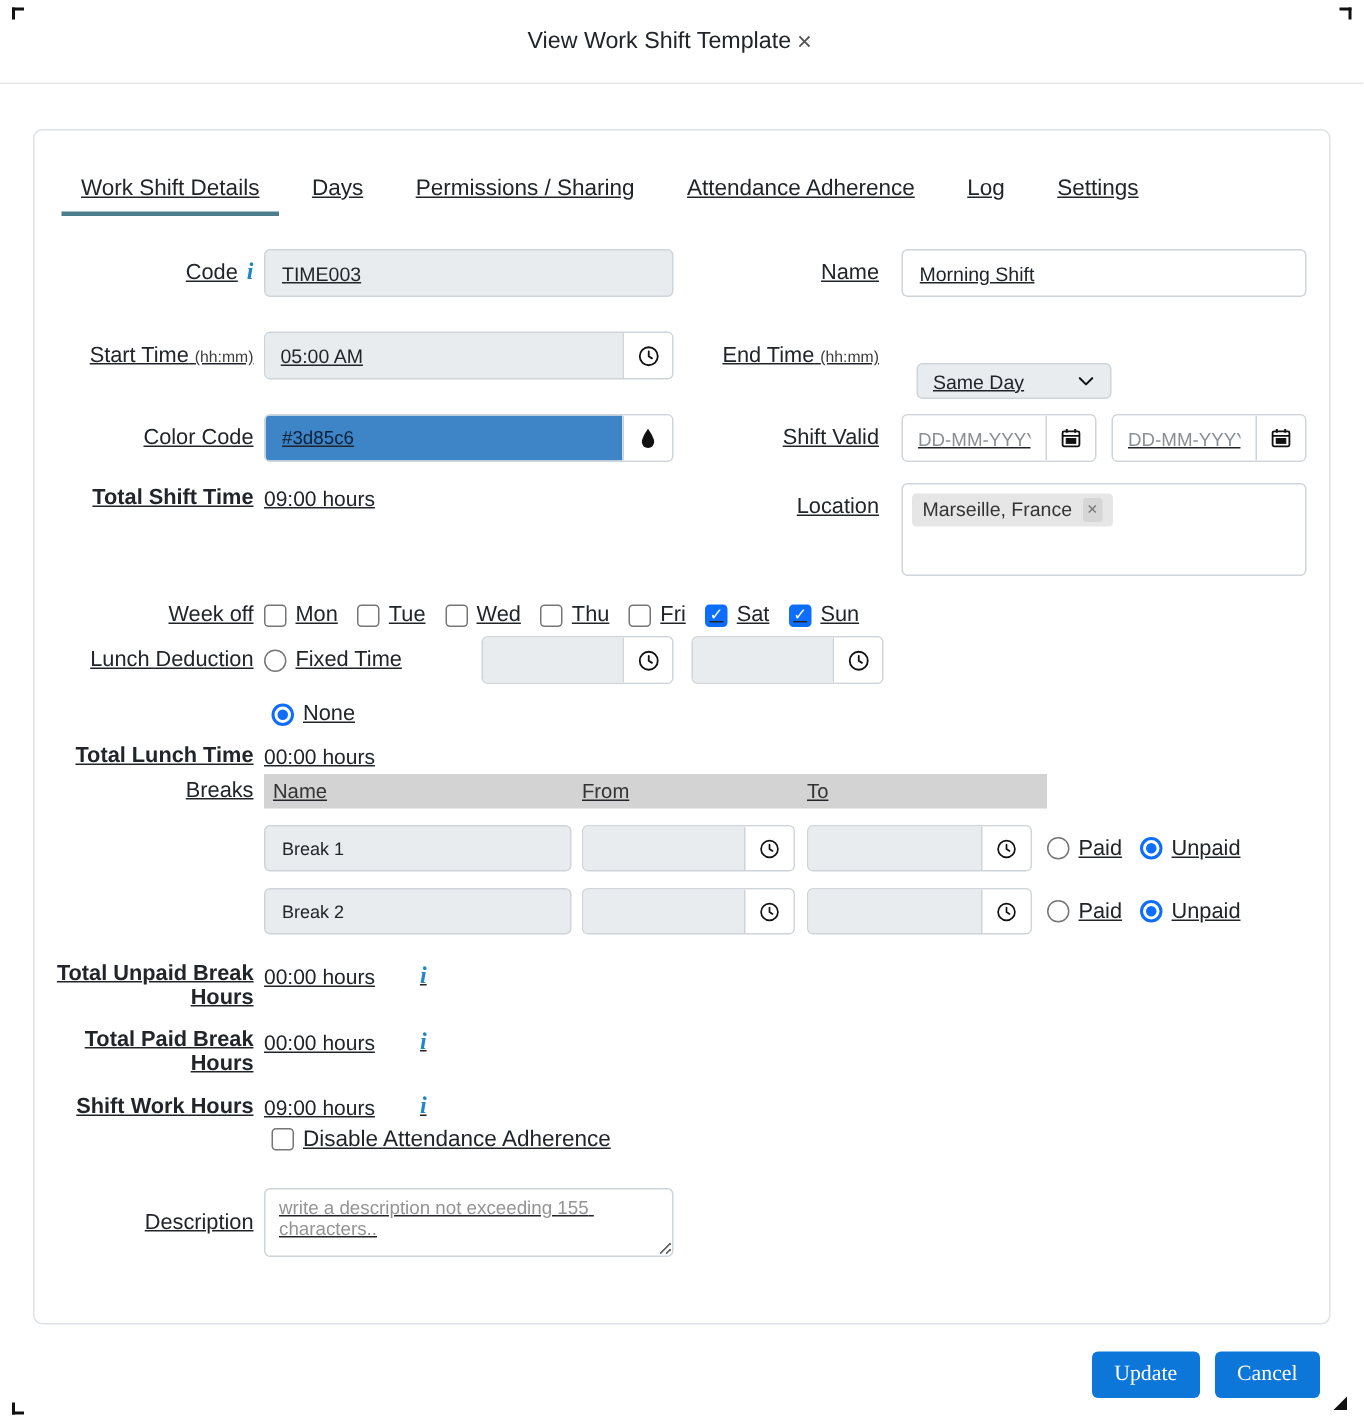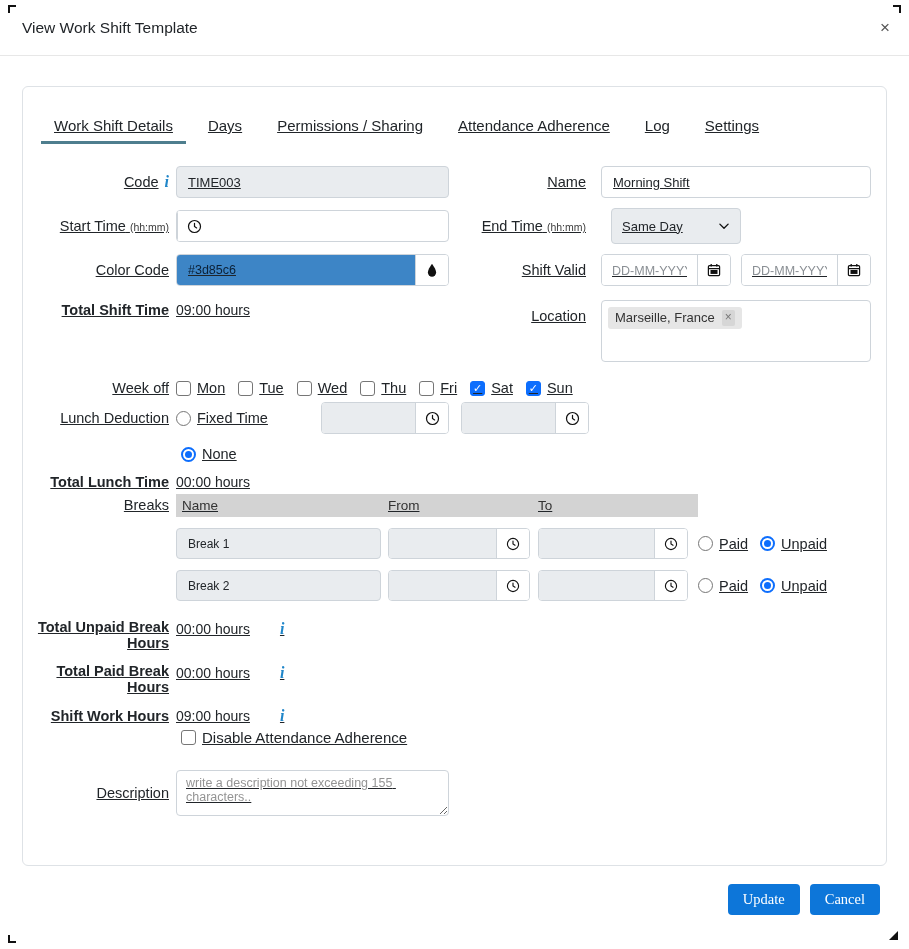--- a/index.html
+++ b/index.html
@@ -17,22 +17,22 @@
     background:#fff;color:#212529;position:relative;overflow:hidden;
   }
   
   .corner{position:absolute;width:8px;height:8px;z-index:50;}
   .corner.tl{left:8px;top:5px;border-top:2px solid #111;border-left:2px solid #111;}
   .corner.tr{right:8px;top:5px;border-top:2px solid #111;border-right:2px solid #111;}
   .corner.bl{left:8px;bottom:6px;border-bottom:2px solid #111;border-left:2px solid #111;}
   .corner.br{right:11px;bottom:9px;width:0;height:0;border:0;
     border-bottom:9px solid #111;border-left:9px solid transparent;}
   
-  .modal-header{height:56px;display:flex;align-items:center;justify-content:space-between;
-    padding:0 15px 0 22px;border-bottom:1px solid #e7e7e7;}
+  .modal-header{height:56px;display:flex;align-items:center;justify-content:center;
+    padding:0 34px 0 22px;border-bottom:1px solid #e7e7e7;}
   .modal-title{font-size:15.5px;color:#212529;}
   .close-btn{font-size:17px;color:#555;cursor:pointer;line-height:1;padding:4px;}
   
   .card{margin:30px 22px 0 22px;border:1px solid #dee2e6;border-radius:6px;
     padding:24px 0 34px 0;min-height:780px;text-decoration:underline;}
   
   .tabs{display:flex;margin-left:18px;margin-bottom:22px;}
   .tab{padding:6px 13px 10px 13px;font-size:15px;color:#212529;cursor:pointer;position:relative;margin-right:9px;}
   .tab.active{font-weight:400;}
   .tab.active::after{content:"";position:absolute;left:0;right:0;bottom:0;height:3px;background:var(--underline);}
@@ -51,22 +51,22 @@
   .ibox{height:32px;border:1px solid var(--bd);border-radius:4px;background:#fff;
     font-size:13px;color:#212529;padding:0 11px;width:100%;font-family:inherit;}
   .ibox.dis{background:var(--dis-bg);}
   .igroup{display:flex;border:1px solid var(--bd);border-radius:4px;height:32px;background:#fff;overflow:hidden;}
   .igroup .gi{flex:1;min-width:0;border:none;outline:none;background:var(--dis-bg);
     padding:0 10px;font-size:13px;color:#212529;font-family:inherit;}
   .igroup .gi.white{background:#fff;}
   .igroup .gi::placeholder{color:#8a8f94;font-size:12.5px;}
   .igroup .sfx{width:33px;flex:none;background:#fff;border-left:1px solid var(--bd);
     display:flex;align-items:center;justify-content:center;cursor:pointer;}
-  .selbox{height:36px;background:var(--dis-bg);border:1px solid var(--bd);border-radius:4px;
-    display:flex;align-items:center;justify-content:space-between;padding:11px 10px;font-size:13px;width:130px;cursor:pointer;}
+  .selbox{height:24px;background:var(--dis-bg);border:1px solid var(--bd);border-radius:4px;
+    display:flex;align-items:center;justify-content:space-between;padding:11px 10px;font-size:13px;width:130px;cursor:pointer;margin-top:34px;}
   .val{font-size:14px;color:#212529;}
   
   .cgroup{display:flex;border:1px solid var(--bd);border-radius:4px;height:32px;overflow:hidden;width:273px;}
   .cgroup .cinput{flex:1;border:none;background:var(--swatch);padding:0 11px;font-size:12.5px;color:#0b2036;font-family:inherit;}
   .cgroup .sfx{width:33px;background:#fff;border-left:1px solid var(--bd);display:flex;align-items:center;justify-content:center;cursor:pointer;}
   
   .locbox{width:270px;height:62px;border:1px solid var(--bd);border-radius:4px;padding:6px;background:#fff;}
   .chip{display:inline-flex;align-items:center;background:#e6e6e6;border-radius:3px;
     padding:3px 7px;font-size:13px;color:#333;gap:7px;}
   .chip .x{color:#777;font-size:12px;background:#d6d6d6;border-radius:2px;padding:0 3px;cursor:pointer;line-height:1.3;}
@@ -137,20 +137,21 @@
       <div class="lblR">Name</div>
       <div class="fldR">
         <input class="ibox" value="Morning Shift" style="">
       </div>
     </div>
 
     <div class="frow">
       <div class="lblL"><span>Start Time</span> <span class="hint">(hh:mm)</span></div>
       <div class="fldL">
         <div class="igroup" style="width:273px;">
+          <input class="gi" readonly="" value="05:00 AM" style="">
           <span class="sfx">
             <svg width="15" height="15" viewBox="0 0 16 16">
                 <circle cx="8" cy="8" r="6.4" fill="none" stroke="#111" stroke-width="1.3"></circle>
                 <path d="M8 4.6V8l2.3 1.5" stroke="#111" stroke-width="1.3" fill="none" stroke-linecap="round"></path>
               </svg>
           </span>
         </div>
       </div>
       <div class="lblR"><span>End Time</span> <span class="hint">(hh:mm)</span></div>
       <div class="fldR">

